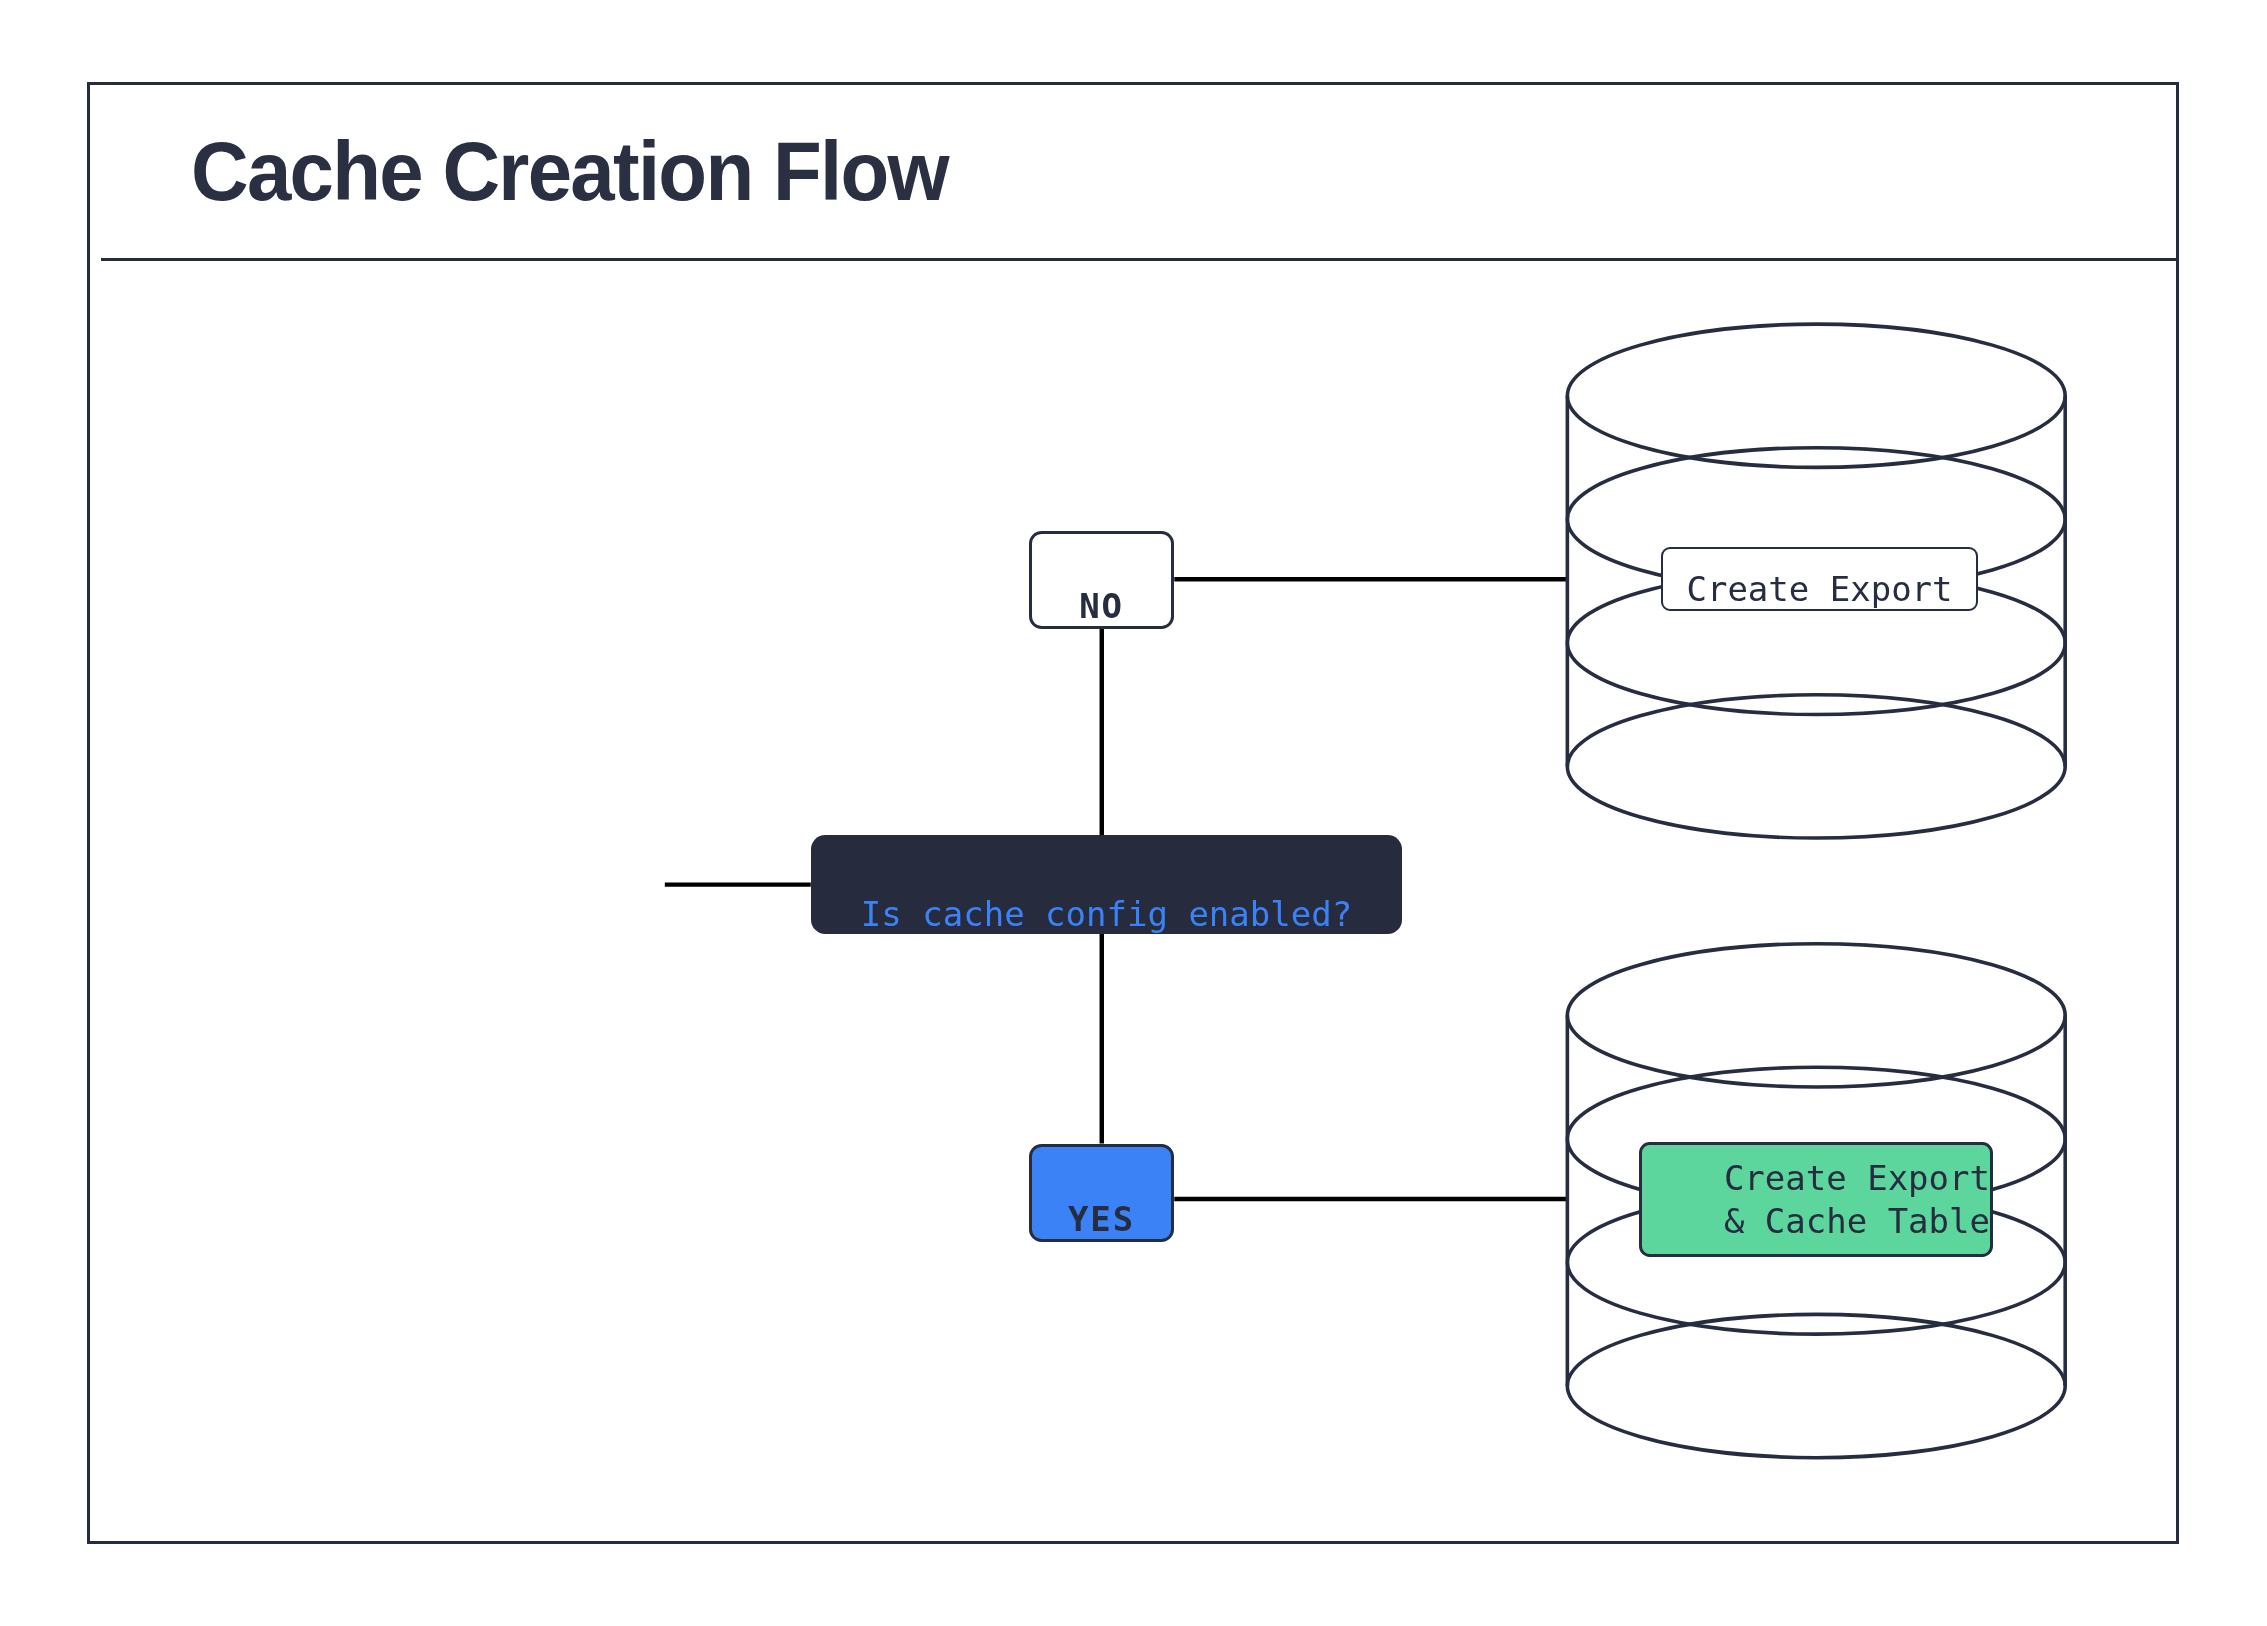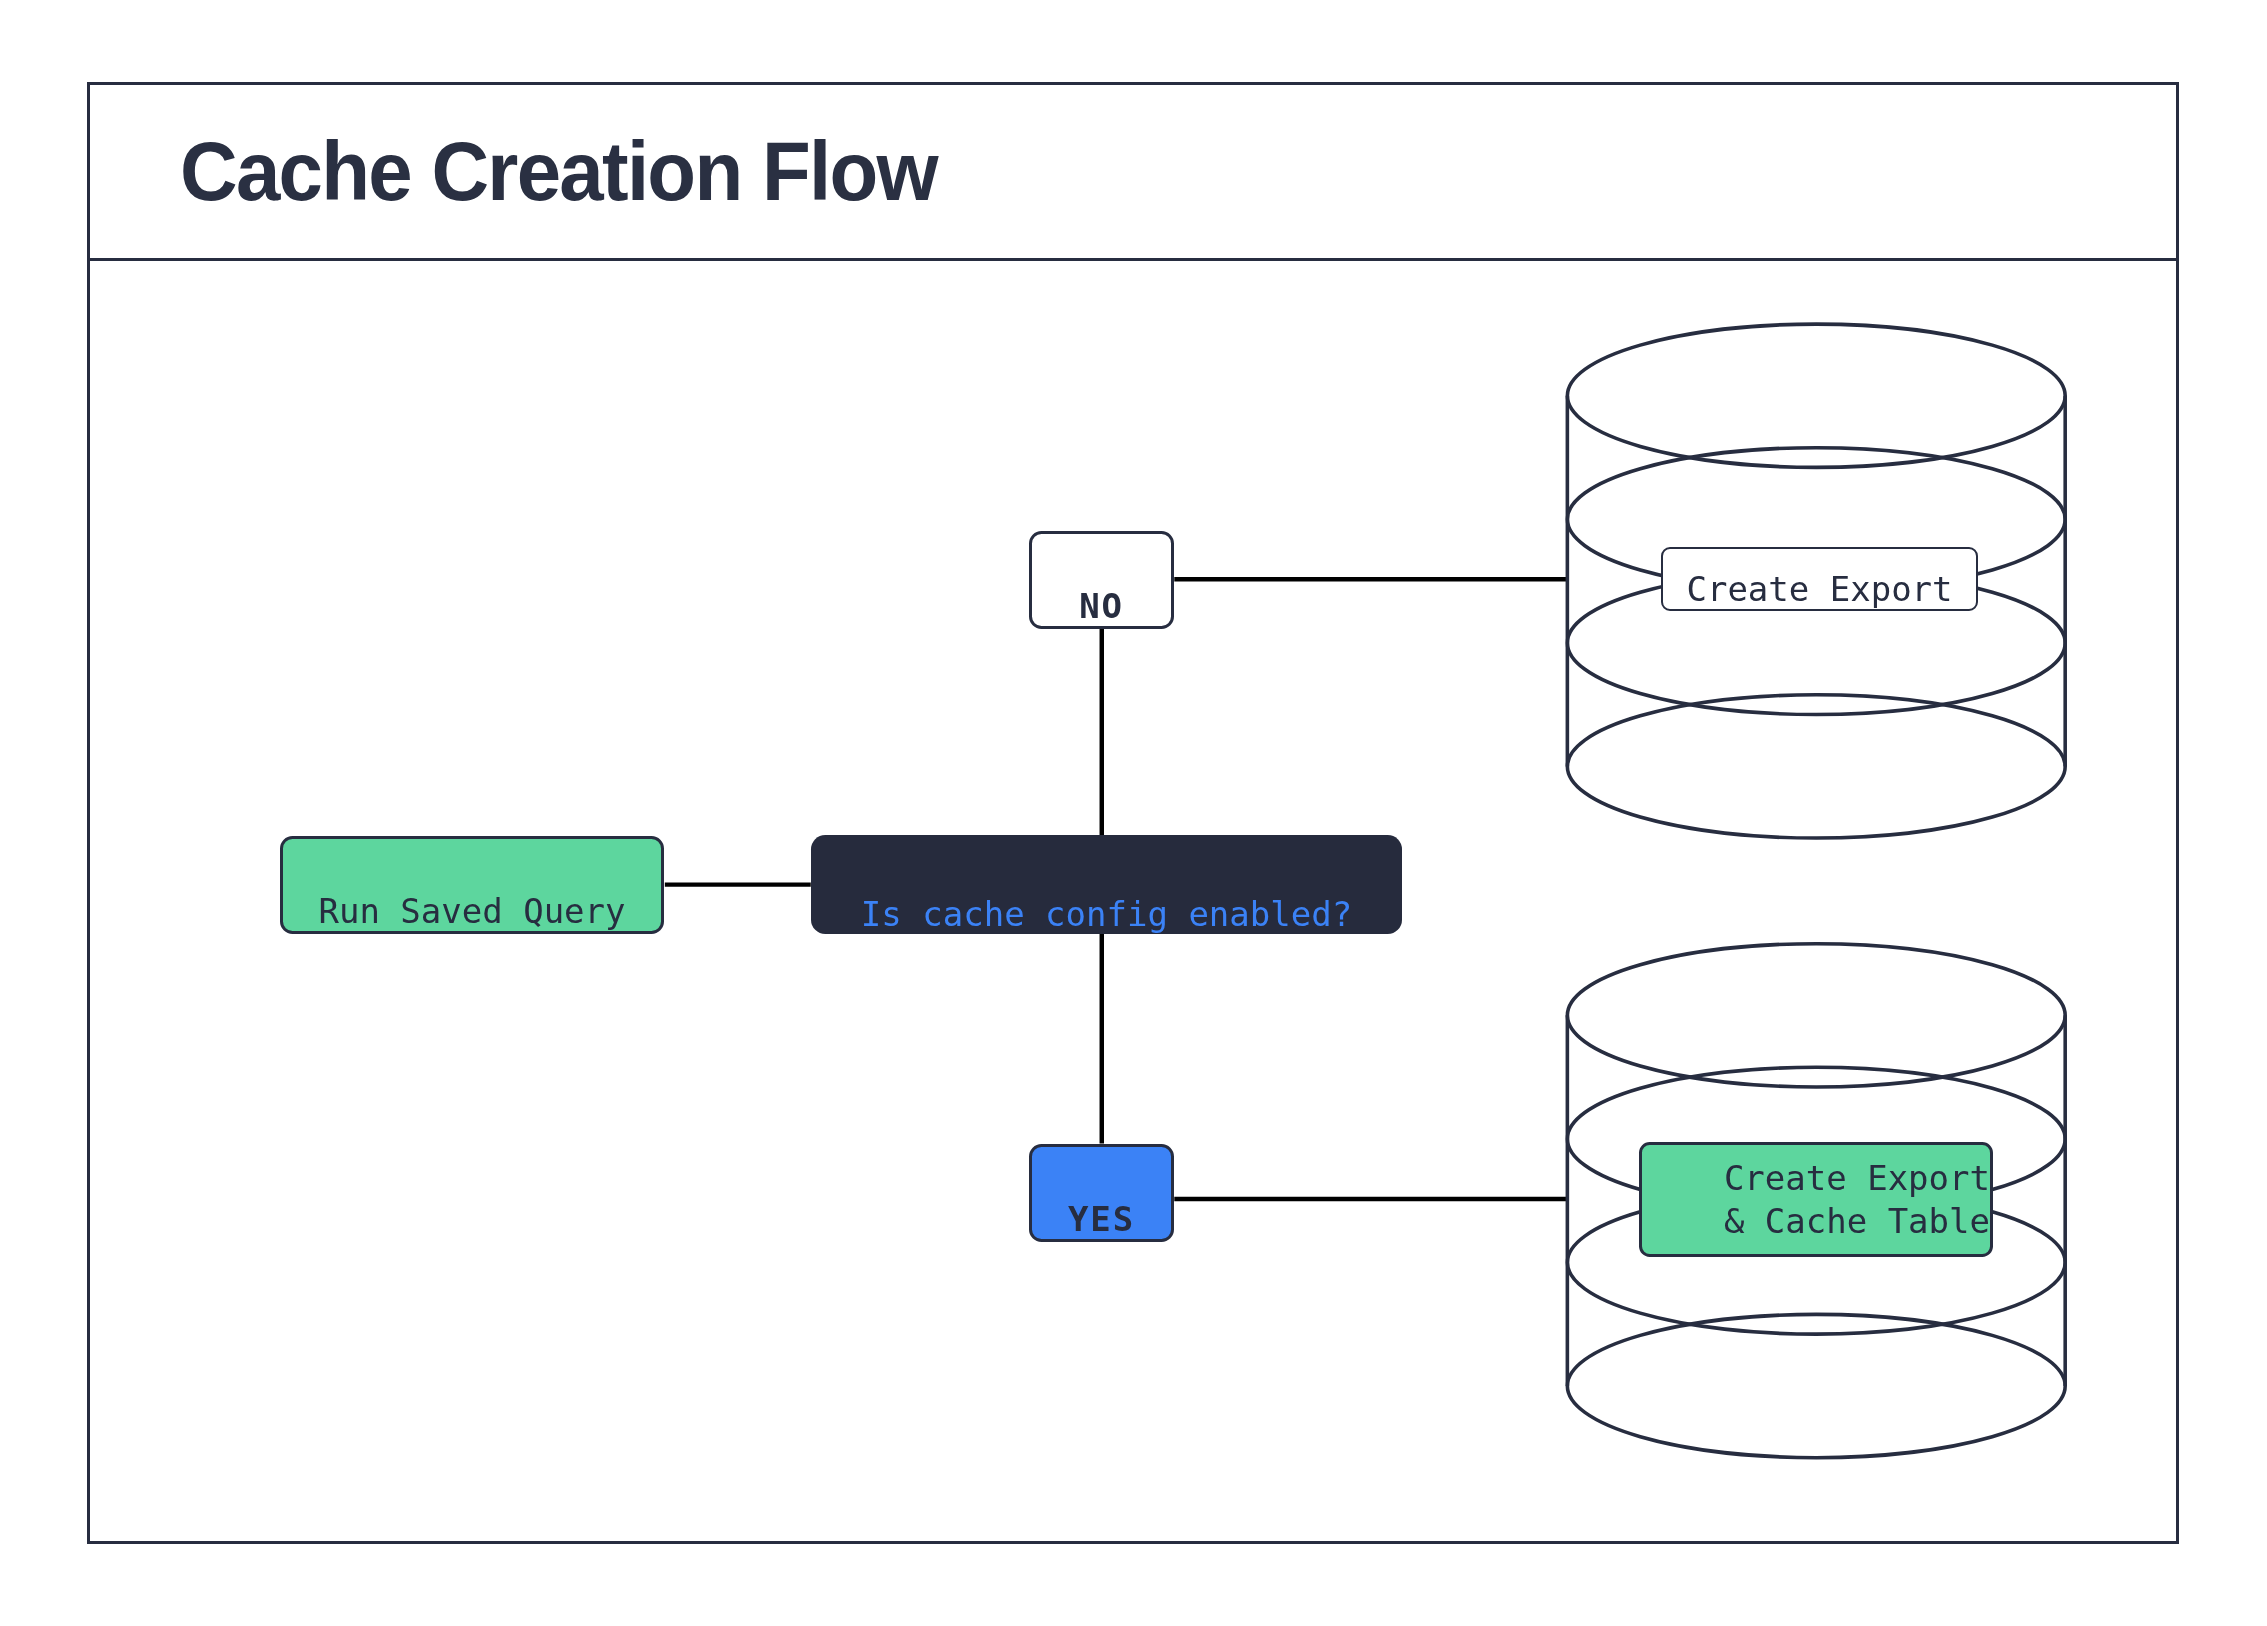--- a/index.html
+++ b/index.html
@@ -26,20 +26,21 @@
     box-sizing: border-box;
     background: #ffffff;
   }
   .titlebar {
     height: 176px;
     border-bottom: 3.6px solid #272d40;
     box-sizing: border-box;
     display: flex;
     align-items: center;
     padding-left: 90px;
+    margin-left: 11px;
   }
   .title {
     margin: 0;
     font-family: "Liberation Sans", sans-serif;
     font-weight: bold;
     font-size: 84px;
     letter-spacing: -1.8px;
     color: #2a3042;
     transform: scaleX(0.95);
     transform-origin: left center;
@@ -141,23 +142,20 @@
     <g stroke="#272d40" stroke-width="4" fill="none">
       <line x1="1750" y1="1134" x2="1750" y2="1548"></line>
       <line x1="2306" y1="1134" x2="2306" y2="1548"></line>
       <ellipse cx="2028" cy="1134" rx="278" ry="80"></ellipse>
       <ellipse cx="2028" cy="1272" rx="278" ry="80"></ellipse>
       <ellipse cx="2028" cy="1410" rx="278" ry="80"></ellipse>
       <ellipse cx="2028" cy="1548" rx="278" ry="80"></ellipse>
     </g>
   </svg>
 
-  <div class="node node-start">
-    <span>Run Saved Query</span>
-  </div>
 
   <div class="node node-decision">
     <span>Is cache config enabled?</span>
   </div>
 
   <div class="node node-branch node-no">
     <span>NO</span>
   </div>
 
   <div class="node node-branch node-yes">

